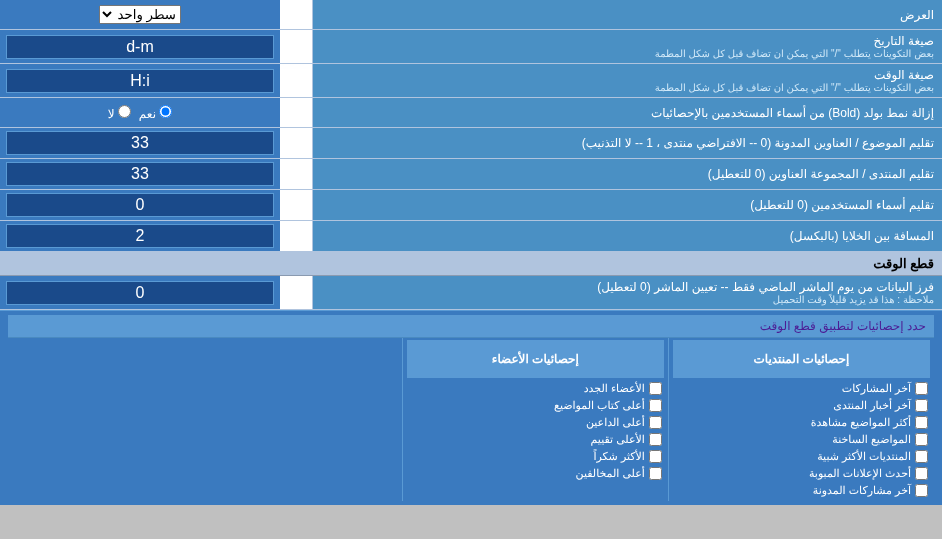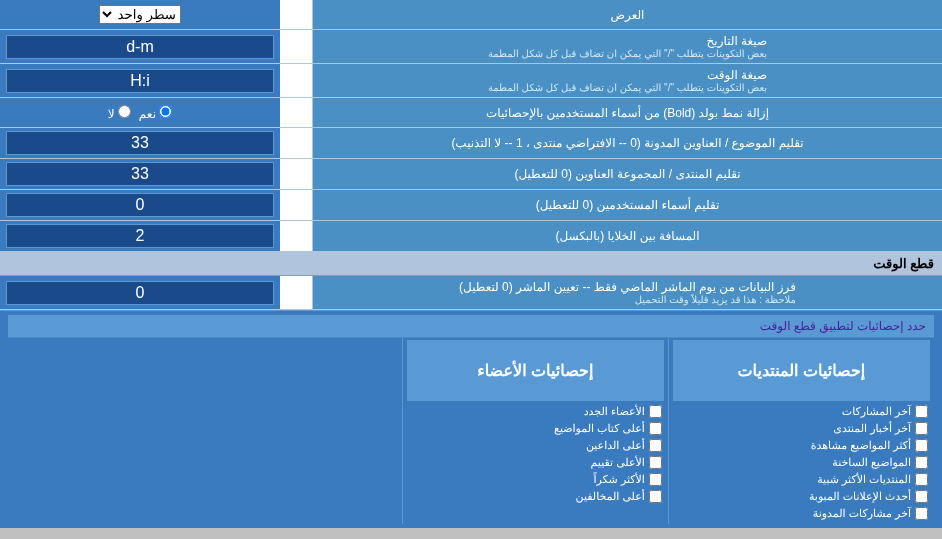--- a/index.html
+++ b/index.html
@@ -21,21 +21,21 @@
       border-bottom: 1px solid #b0c4de;
       min-height: 30px;
     }
     .row-label {
       flex: 1;
       background: #4a90c4;
       color: #fff;
       padding: 4px 8px;
       display: flex;
       align-items: center;
-      justify-content: center;
+      justify-content: flex-start;
       text-align: right;
       font-size: 12px;
       border-left: 1px solid #b0c4de;
       margin-left: 32px;
     }
     .row-label small {
       font-size: 10px;
       display: block;
       color: #d0e8f8;
     }
@@ -106,22 +106,22 @@
       border-left: 1px solid #5a9ad4;
     }
     .stats-col:last-child {
       border-left: none;
     }
     .stats-col-header {
       background: #5a9ad4;
       color: #fff;
       font-weight: bold;
       text-align: center;
-      padding: 21px 4px;
-      font-size: 16px;
+      padding: 12px 4px;
+      font-size: 12px;
       margin-bottom: 2px;
     }
     .stats-item {
       display: flex;
       align-items: center;
       gap: 4px;
       padding: 2px 2px;
       color: #fff;
       font-size: 11px;
       direction: rtl;

